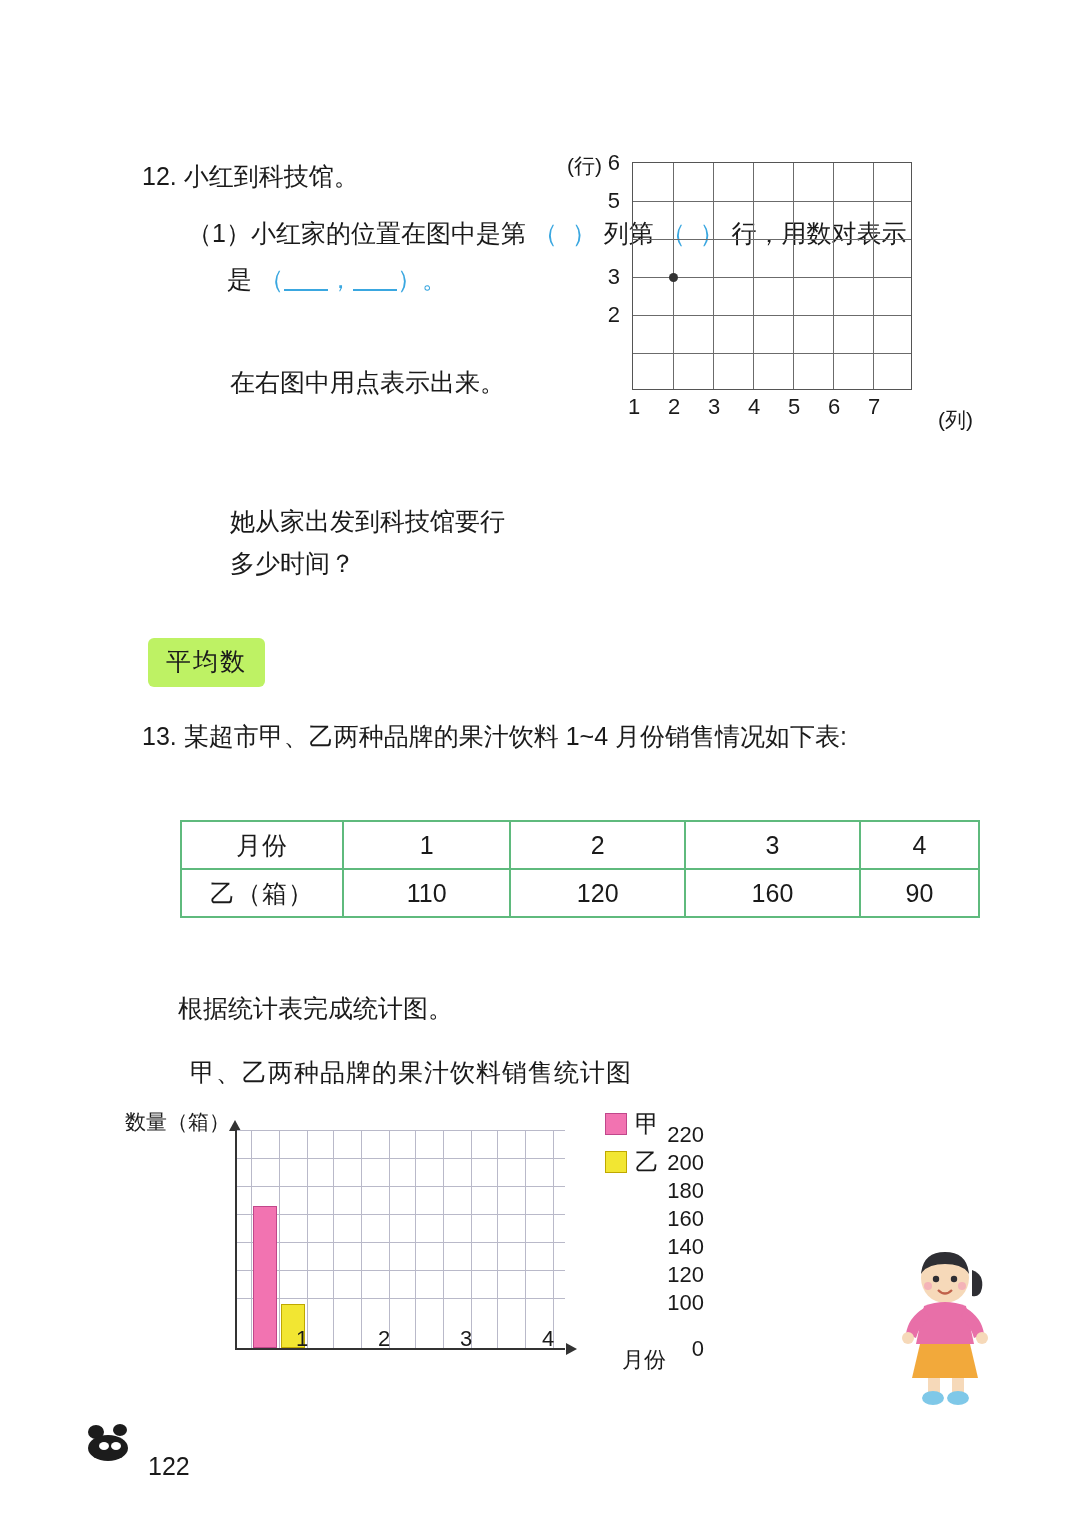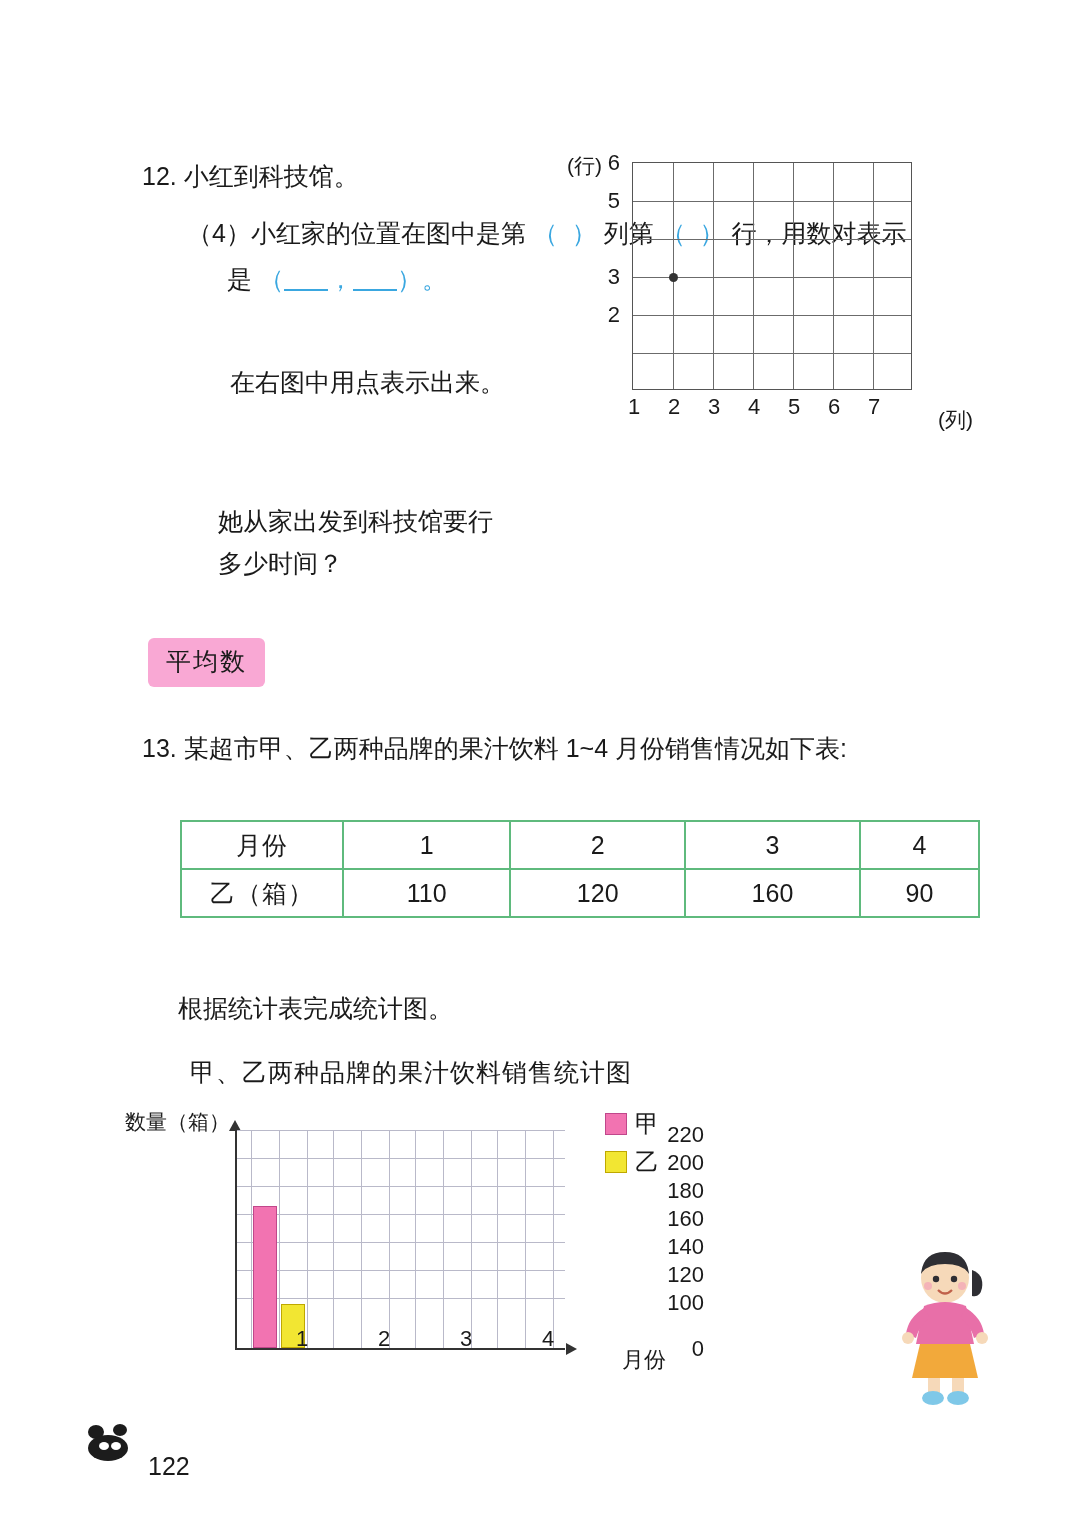--- a/index.html
+++ b/index.html
@@ -23,21 +23,21 @@
   .blue { color:#3aa7e0; }
   .blank-u {
     display:inline-block; width:44px; border-bottom:2px solid #3aa7e0;
     vertical-align:-3px;
   }
   .q12-line2 {
     position:absolute; left:88px; top:210px;
     font-size:25px; line-height:40px;
   }
   .q12-line3 {
-    position:absolute; left:76px; top:348px;
+    position:absolute; left:88px; top:348px;
     font-size:25px; line-height:42px;
   }
 
   
   .grid-fig { position:absolute; left:560px; top:138px; width:440px; height:300px; }
   .grid-label-row {
     position:absolute; left:7px; top:14px; font-size:21px;
   }
   .grid-label-col {
     position:absolute; left:378px; top:268px; font-size:21px;
@@ -60,28 +60,28 @@
     position:absolute; font-size:22px; top:256px; width:24px; text-align:center;
   }
   .dot {
     position:absolute; width:9px; height:9px; border-radius:50%;
     background:#333;
   }
 
   
   .sec-tag {
     position:absolute; left:148px; top:638px;
-    background:#f9a8d4; color:#1b1b1b;
+    background:#bef264; color:#1b1b1b;
     font-size:25px; padding:7px 18px 9px; border-radius:6px;
     letter-spacing:2px;
   }
 
   
   .q13 { position:absolute; left:142px; top:718px; width:900px; }
-  .q13-title { font-size:25px; line-height:36px;margin-top:12px; }
+  .q13-title { font-size:25px; line-height:36px; }
   .tbl-caption {
     position:absolute; left:200px; top:778px; font-size:25px; letter-spacing:1px;
   }
   table.sales {
     position:absolute; left:180px; top:820px;
     border-collapse:collapse; width:800px;
   }
   table.sales td {
     border:2px solid #5fba7d;
     height:46px; text-align:center; font-size:25px;
@@ -159,21 +159,21 @@
 
 <div class="page">
 
   <div class="q12">
     <div class="q12-title">
       <span>12.</span>
       <span>小红到科技馆。</span>
     </div>
 
     <div class="q12-p1">
-      <span>（4）小红家的位置在图中是第</span>
+      <span>（1）小红家的位置在图中是第</span>
       <span class="blue">（&nbsp;&nbsp;）</span>
       <span>列第</span>
       <span class="blue">（&nbsp;&nbsp;）</span>
       <span>行，用数对表示</span>
       <br>
       <span style="margin-left:40px">是</span>
       <span class="blue">（<span class="blank-u"></span>，<span class="blank-u"></span>）。</span>
     </div>
 
     <div class="q12-line2">在右图中用点表示出来。</div>

